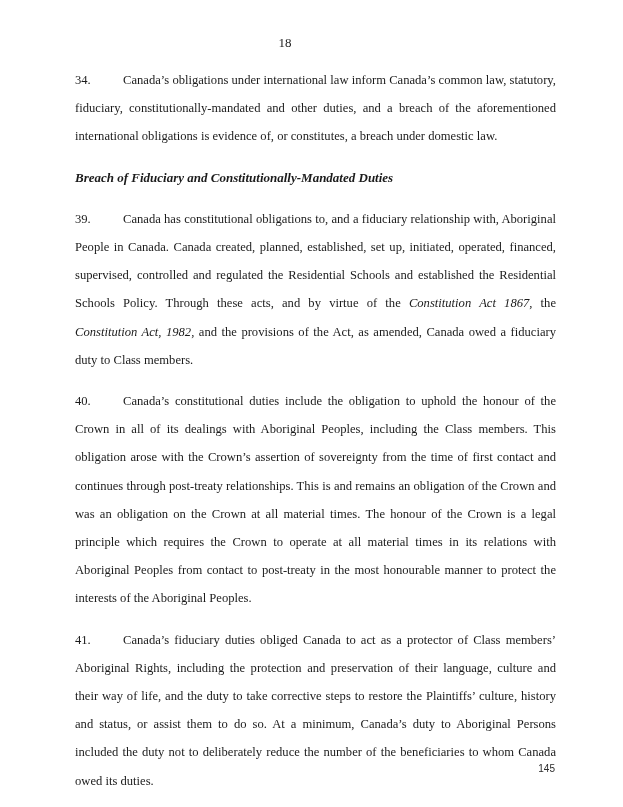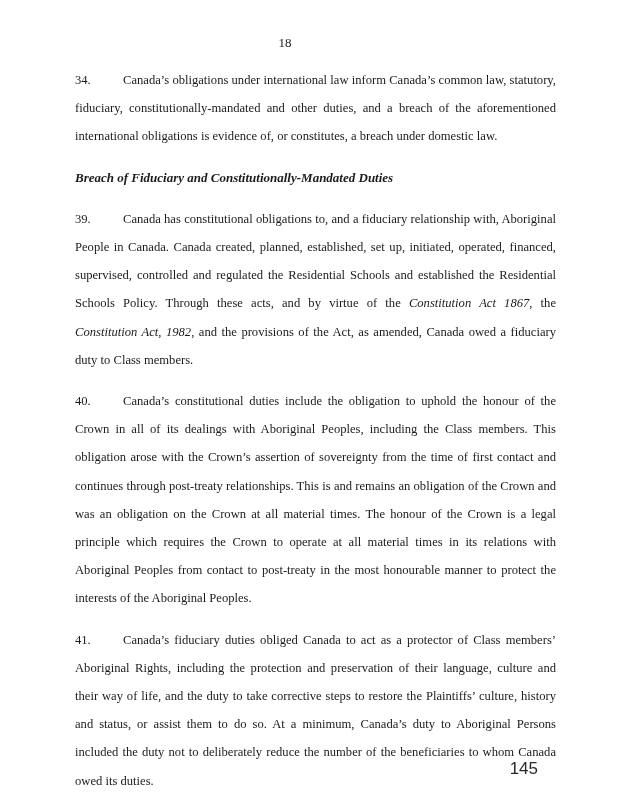--- a/index.html
+++ b/index.html
@@ -48,23 +48,23 @@
   h2.heading {
     margin: 0 0 13px 0;
     font-size: 13px;
     line-height: 28.2px;
     font-weight: bold;
     font-style: italic;
   }
   .footer-num {
     position: absolute;
     top: 762px;
-    right: 85px;
+    right: 68px;
     font-family: "Liberation Sans", sans-serif;
-    font-size: 17px;
+    font-size: 10px;
     line-height: 14px;
     color: #2a2a2a;
   }
 </style>
 </head>
 <body>
 
 <div class="page">
   <div class="header-num">18</div>
 

